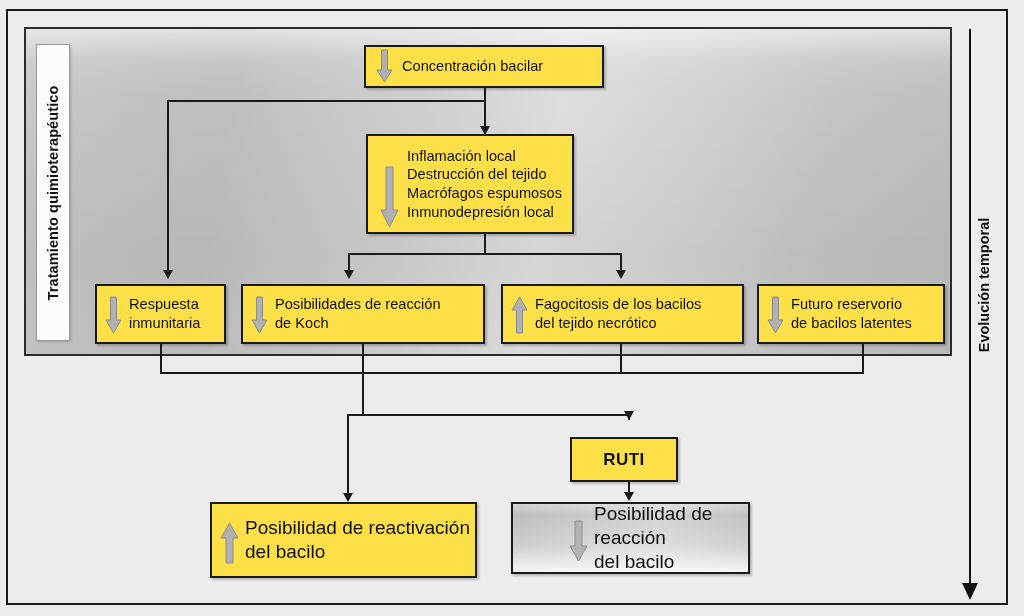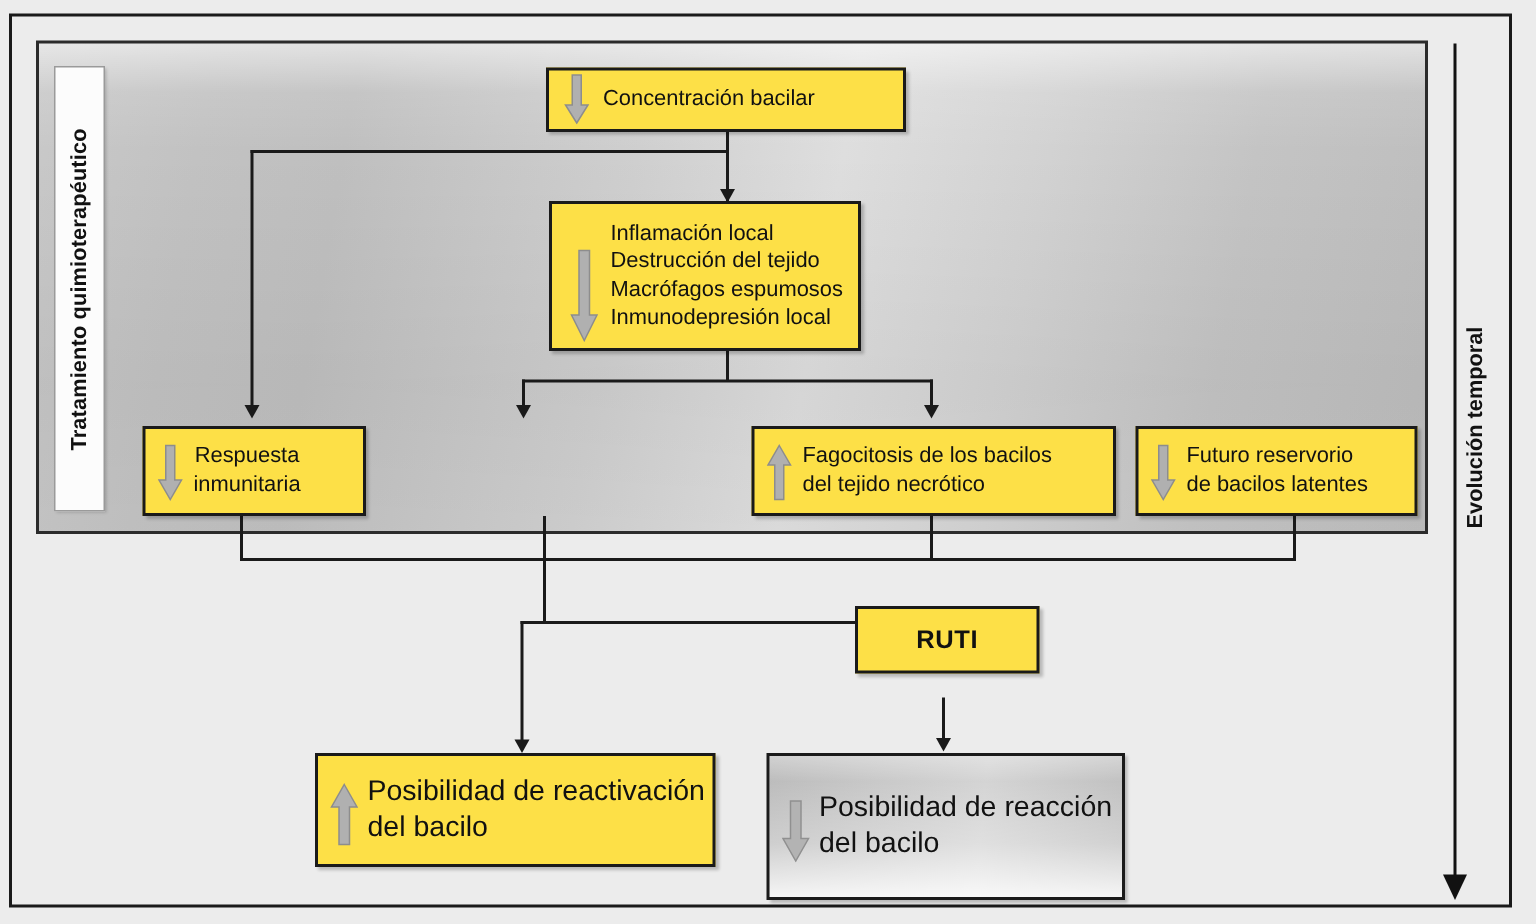--- a/index.html
+++ b/index.html
@@ -206,30 +206,39 @@
       <svg width="19" height="62" viewBox="0 0 19 62">
         <polygon points="6,1 13,1 13,44 18,44 9.5,61 1,44 6,44" fill="#b0b0b0" stroke="#8d8d8d" stroke-width="1"></polygon>
       </svg>
     </span>
     <span class="txt">Inflamación local
 Destrucción del tejido
 Macrófagos espumosos
 Inmunodepresión local</span>
   </div>
 
-  <div class="node" style="left:95px;top:284px;width:149px;height:60px;text-align:center;">
+  <div class="node" style="left:95px;top:284px;width:131px;height:60px;">
     <span class="arrow blockarrow" style="margin-left:8px;margin-right:7px;">
       <svg width="17" height="38" viewBox="0 0 17 38">
         <polygon points="5.5,1 11.5,1 11.5,24 16,24 8.5,37 1,24 5.5,24" fill="#b0b0b0" stroke="#8d8d8d" stroke-width="1"></polygon>
       </svg>
     </span>
     <span class="txt">Respuesta
 inmunitaria</span>
   </div>
 
+  <div class="node" style="left:241px;top:284px;width:244px;height:60px;">
+    <span class="arrow blockarrow" style="margin-left:8px;margin-right:7px;">
+      <svg width="17" height="38" viewBox="0 0 17 38">
+        <polygon points="5.5,1 11.5,1 11.5,24 16,24 8.5,37 1,24 5.5,24" fill="#b0b0b0" stroke="#8d8d8d" stroke-width="1"></polygon>
+      </svg>
+    </span>
+    <span class="txt">Posibilidades de reacción
+de Koch</span>
+  </div>
 
   <div class="node" style="left:757px;top:284px;width:188px;height:60px;">
     <span class="arrow blockarrow" style="margin-left:8px;margin-right:7px;">
       <svg width="17" height="38" viewBox="0 0 17 38">
         <polygon points="5.5,1 11.5,1 11.5,24 16,24 8.5,37 1,24 5.5,24" fill="#b0b0b0" stroke="#8d8d8d" stroke-width="1"></polygon>
       </svg>
     </span>
     <span class="txt">Futuro reservorio
 de bacilos latentes</span>
   </div>
@@ -237,35 +246,35 @@
   <div class="node" style="left:501px;top:284px;width:243px;height:60px;">
     <span class="arrow blockarrow" style="margin-left:8px;margin-right:7px;">
       <svg width="17" height="38" viewBox="0 0 17 38">
         <polygon points="8.5,1 16,14 11.5,14 11.5,37 5.5,37 5.5,14 1,14" fill="#b0b0b0" stroke="#8d8d8d" stroke-width="1"></polygon>
       </svg>
     </span>
     <span class="txt">Fagocitosis de los bacilos
 del tejido necrótico</span>
   </div>
 
-  <div class="node center" style="left:570px;top:404px;width:123px;height:45px;">
+  <div class="node center" style="left:570px;top:437px;width:108px;height:45px;">
     <span class="txt">RUTI</span>
   </div>
 
   <div class="node bold" style="left:210px;top:502px;width:267px;height:76px;">
     <span class="arrow blockarrow" style="margin-left:8px;margin-right:8px;">
       <svg width="19" height="42" viewBox="0 0 19 42">
         <polygon points="9.5,1 18,16 13,16 13,41 6,41 6,16 1,16" fill="#b0b0b0" stroke="#8d8d8d" stroke-width="1"></polygon>
       </svg>
     </span>
     <span class="txt">Posibilidad de reactivación
 del bacilo</span>
   </div>
 
-  <div class="node bold grad" style="left:511px;top:502px;width:239px;height:98px;">
+  <div class="node bold grad" style="left:511px;top:502px;width:239px;height:72px;padding-left:48px;">
     <span class="arrow blockarrow" style="margin-left:8px;margin-right:8px;">
       <svg width="19" height="42" viewBox="0 0 19 42">
         <polygon points="6,1 13,1 13,26 18,26 9.5,41 1,26 6,26" fill="#b3b3b3" stroke="#909090" stroke-width="1"></polygon>
       </svg>
     </span>
     <span class="txt">Posibilidad de reacción
 del bacilo</span>
   </div>
 
   <div class="time-axis"></div>

